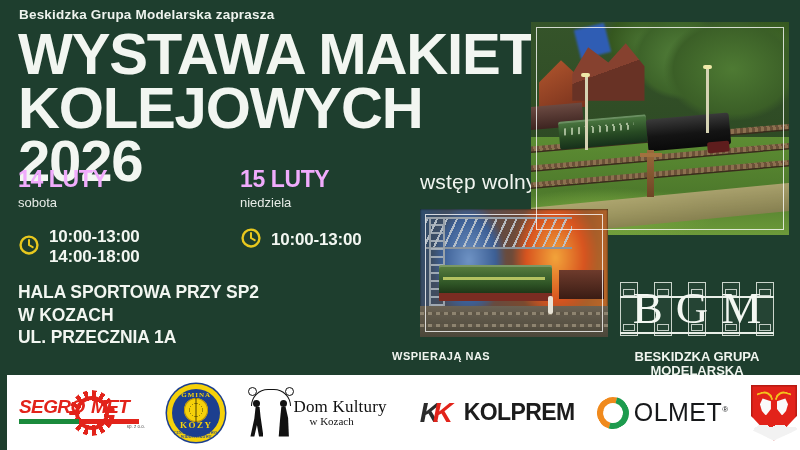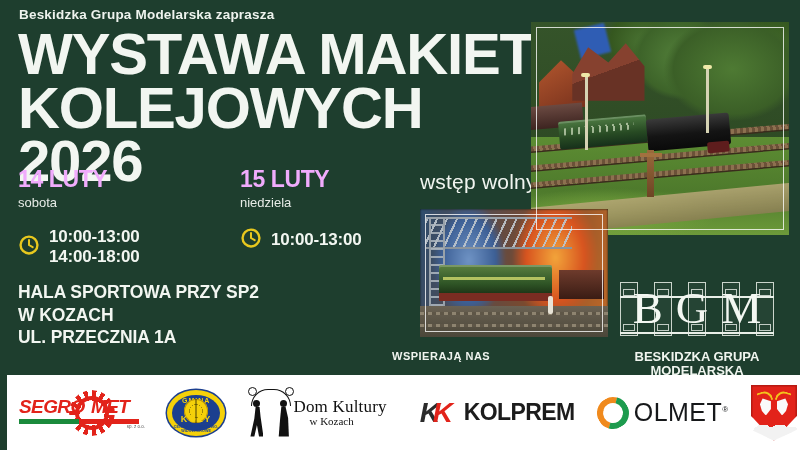--- a/index.html
+++ b/index.html
@@ -255,22 +255,22 @@
   }
   .sg-t2{
     position:absolute;left:74px;top:10px;font-size:19px;font-weight:800;
     color:#e2231a;letter-spacing:-.6px;font-style:italic;
   }
   .sg-bar{position:absolute;left:2px;top:33px;width:120px;height:5px;
     background:linear-gradient(90deg,#1a8a3c 0 50%, #e2231a 50% 100%);}
   .sg-sm{position:absolute;right:0;top:38px;font-size:4.5px;color:#555;}
 
   
-  .kozy{position:relative;width:58px;height:46px;border-radius:50%;
-    background:#f5d10a;box-shadow:0 0 0 1.5px #1c3f8f;}
+  .kozy{position:relative;width:58px;height:58px;border-radius:50%;
+    background:#f5d10a;box-shadow:0 0 0 1.5px #1c3f8f;font-family:Liberation Serif, serif;}
   .kozy:before{
     content:"";position:absolute;inset:5px;border-radius:50%;
     background:#1c3f8f;
   }
   .kozy-ball{
     position:absolute;left:50%;top:46%;transform:translate(-50%,-50%);
     width:24px;height:24px;border-radius:50%;background:#f5d10a;
     box-shadow:inset 0 0 0 1px #b8920a;
   }
   .kozy-ball:after{

